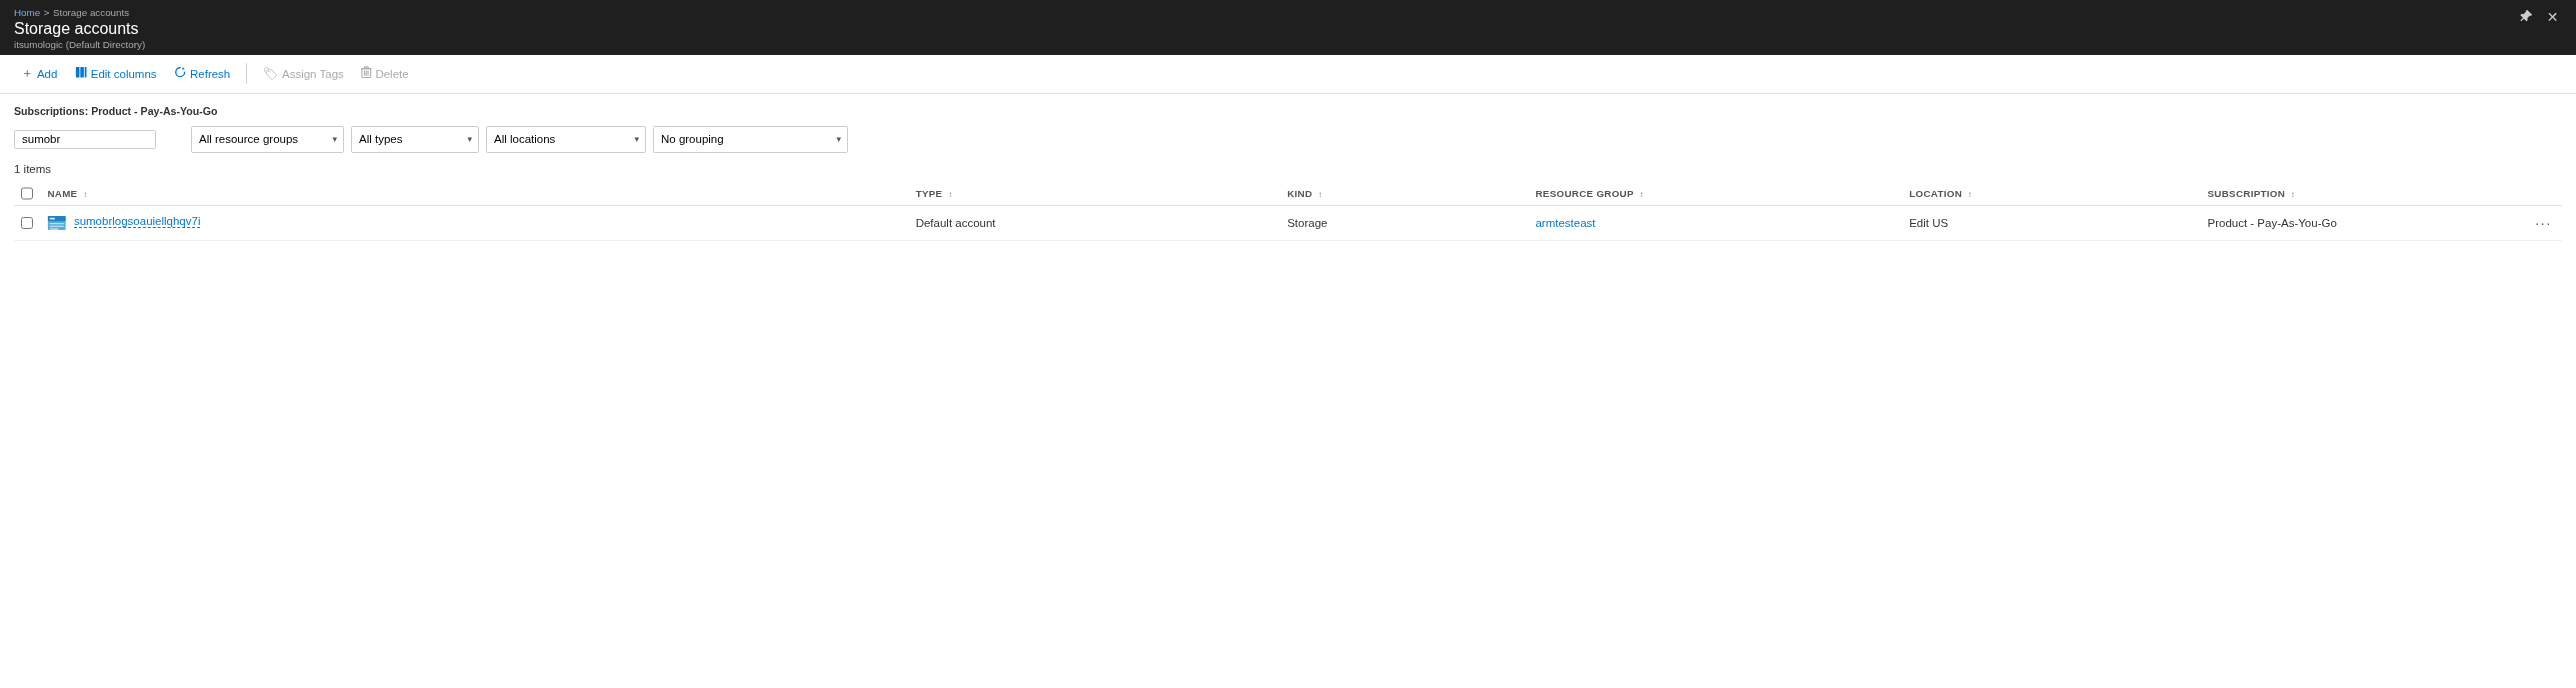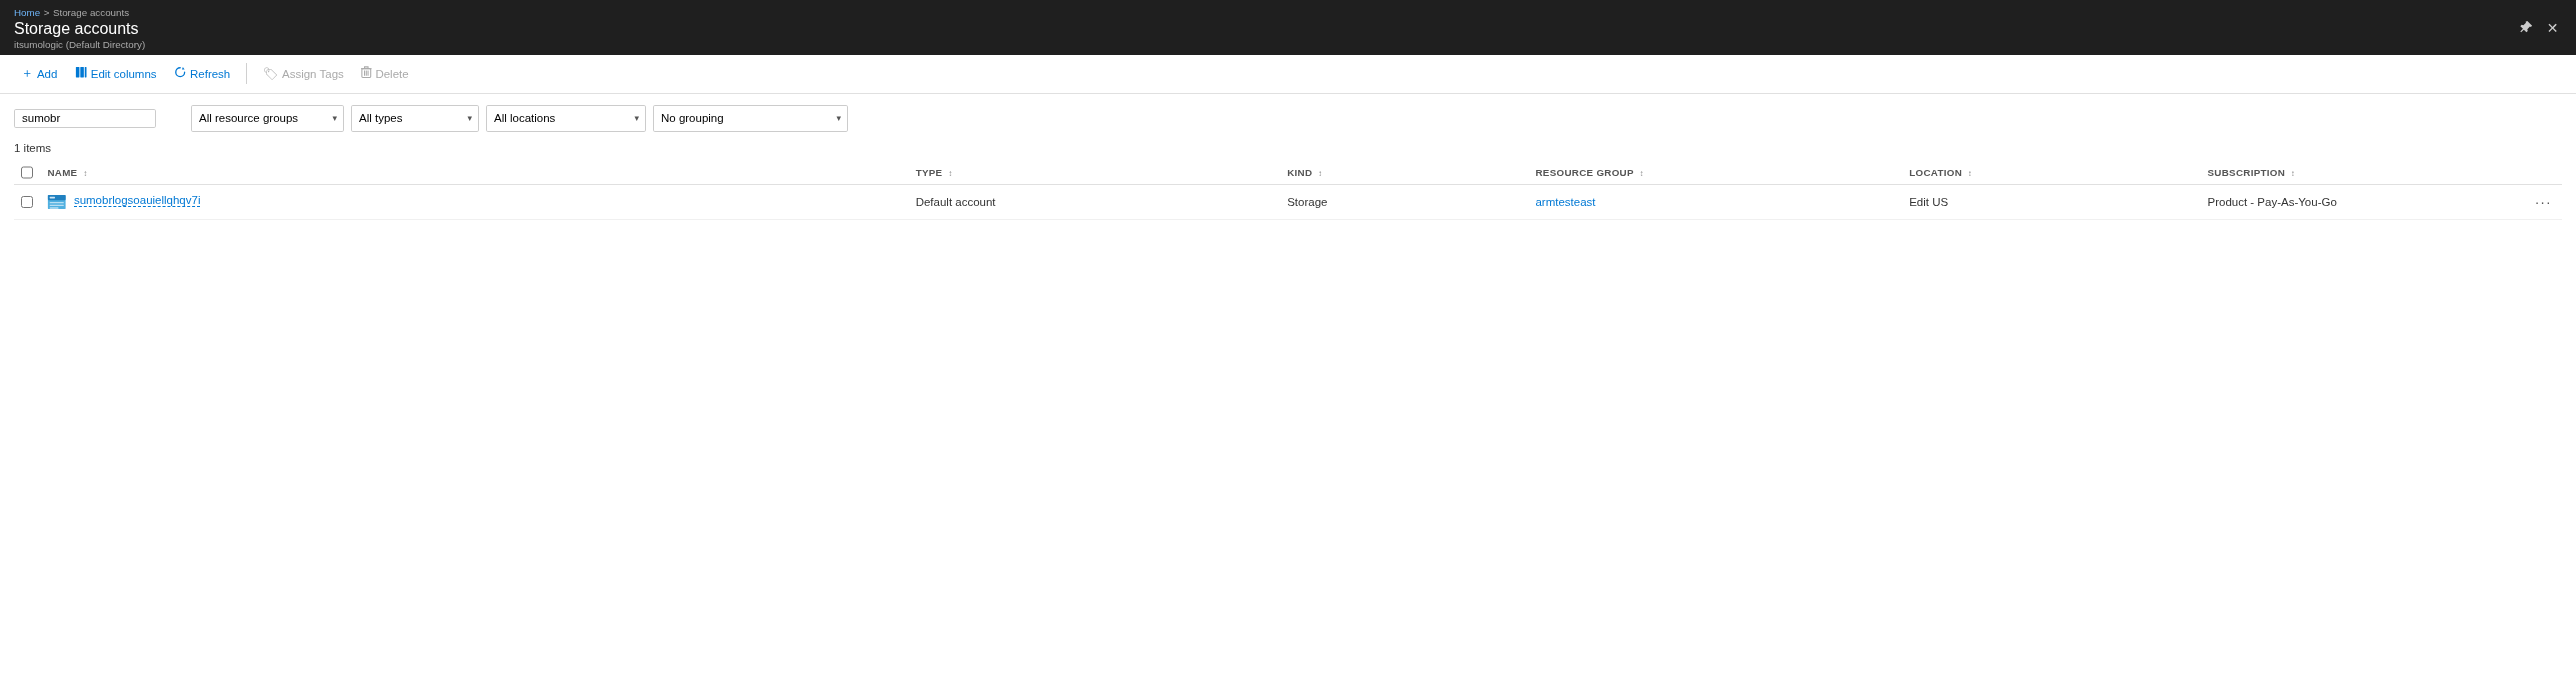--- a/index.html
+++ b/index.html
@@ -4,21 +4,21 @@
   <style>
     * { box-sizing: border-box; margin: 0; padding: 0; }
     body { font-family: 'Segoe UI', Arial, sans-serif; font-size: 11.5px; color: #333; background: #fff; }
 
     
     .header {
       background: #1f1f1f;
       color: #fff;
       padding: 7px 14px 5.3px 14px;
       display: flex;
-      align-items: center;
+      align-items: flex-start;
       justify-content: space-between;
     }
     .header-left {}
     .breadcrumb {
       font-size: 9.8px;
       color: #aaa;
       margin-bottom: 1.8px;
       display: flex;
       align-items: center;
       gap: 3.5px;
@@ -291,20 +291,24 @@
           <line x1="0" y1="3" x2="12" y2="3" stroke="currentColor" stroke-width="1.2"></line>
           <path d="M4 3V1h4v2" stroke="currentColor" stroke-width="1.2" fill="none"></path>
         </svg>
     </span>
     <span>Delete</span>
   </button>
 </div>
 
 <div class="content">
 
+  <div class="subscriptions-label">
+    <span>Subscriptions:</span>
+    <span>Product - Pay-As-You-Go</span>
+  </div>
 
   <div class="filters-row">
     <input type="text" class="filter-input" value="sumobr" placeholder="sumobr" style="">
 
     <div class="select-wrapper select-resource-groups">
       <select>
         <option>All resource groups</option>
       </select>
       <span class="chevron">▾</span>
     </div>

